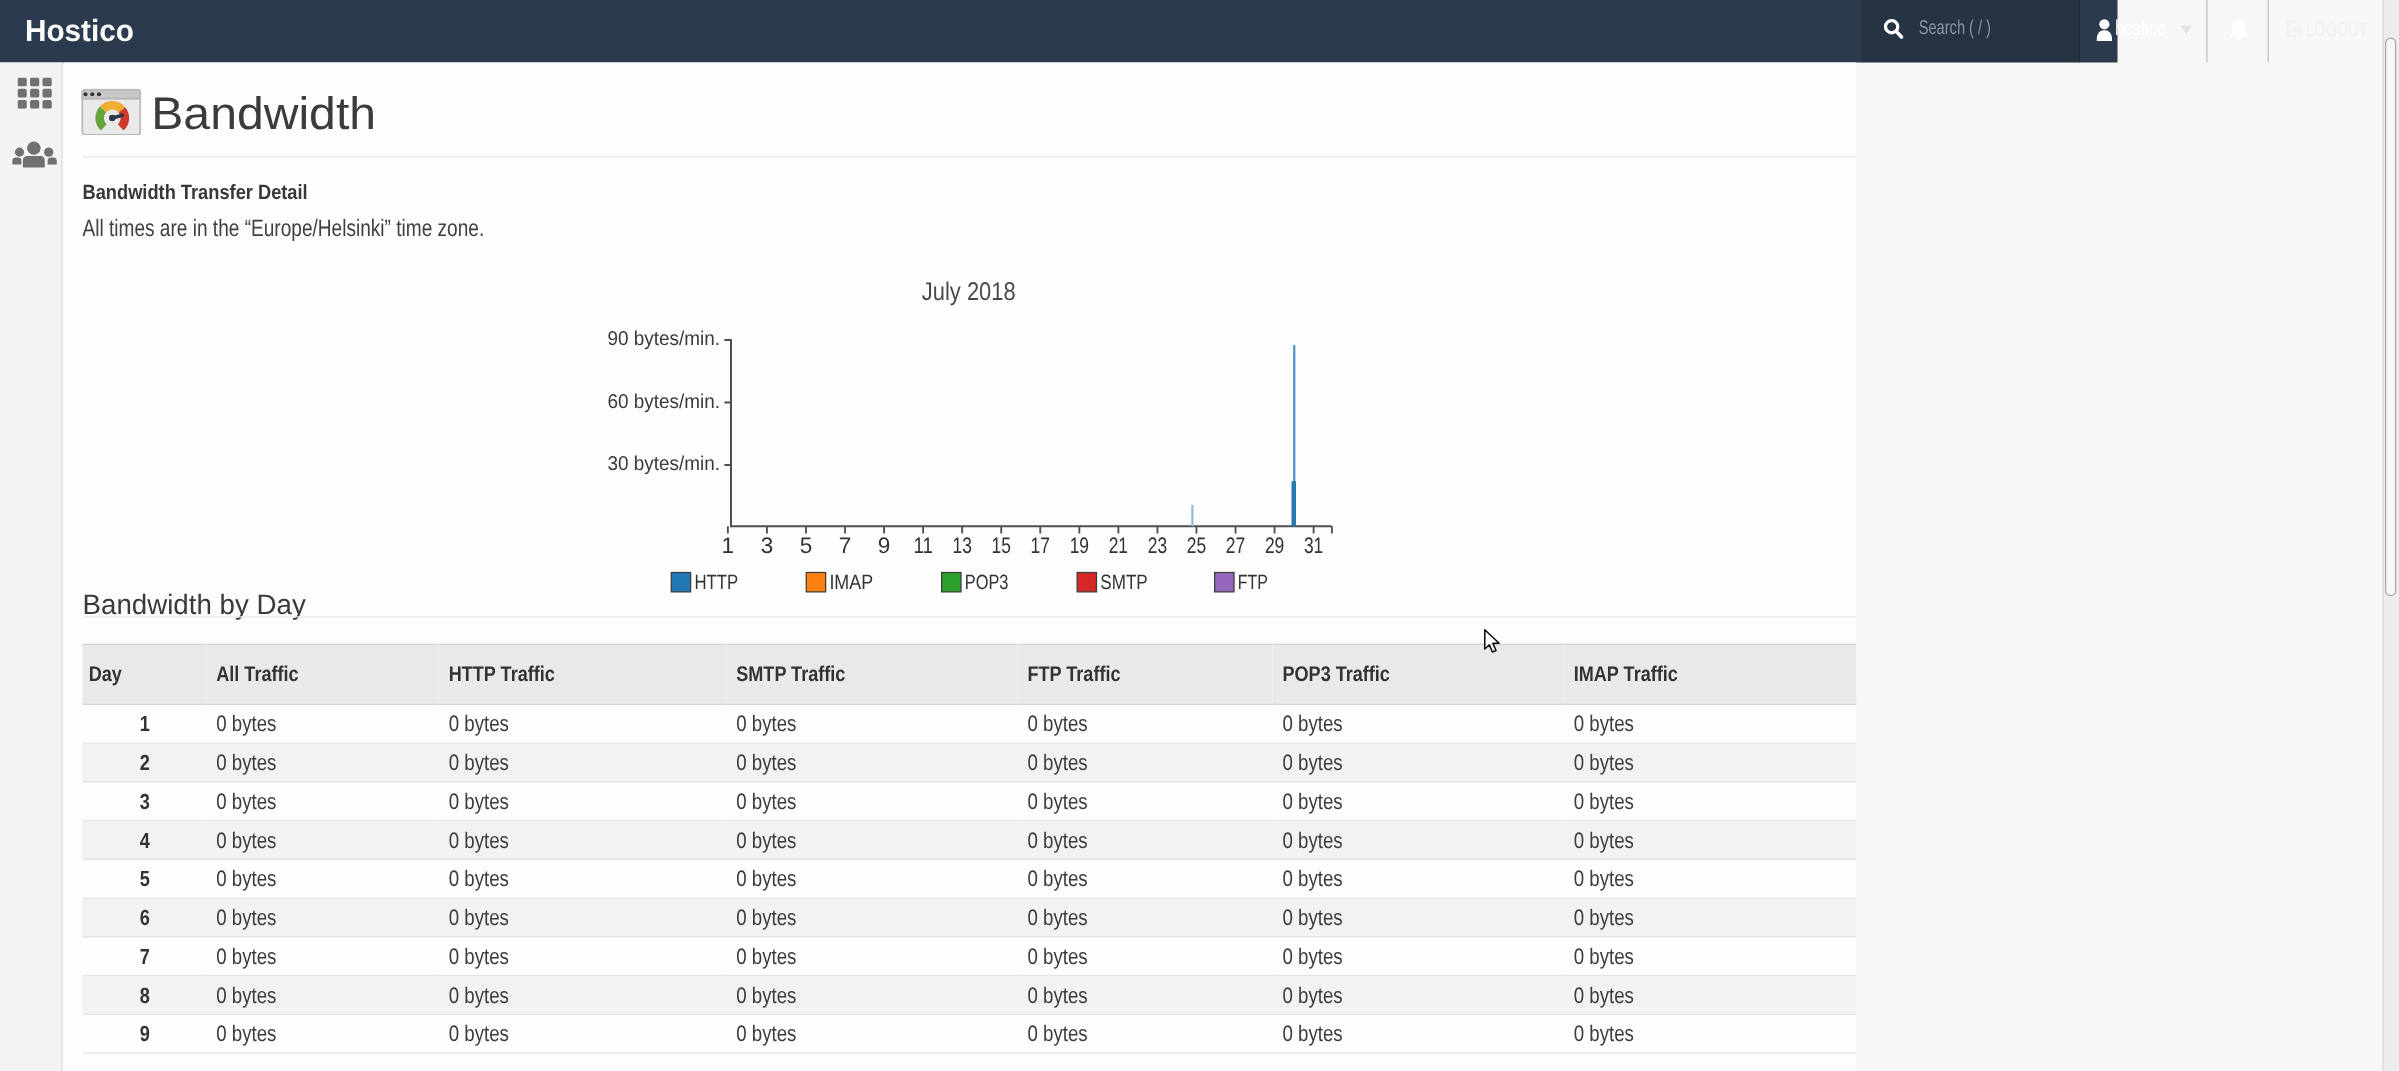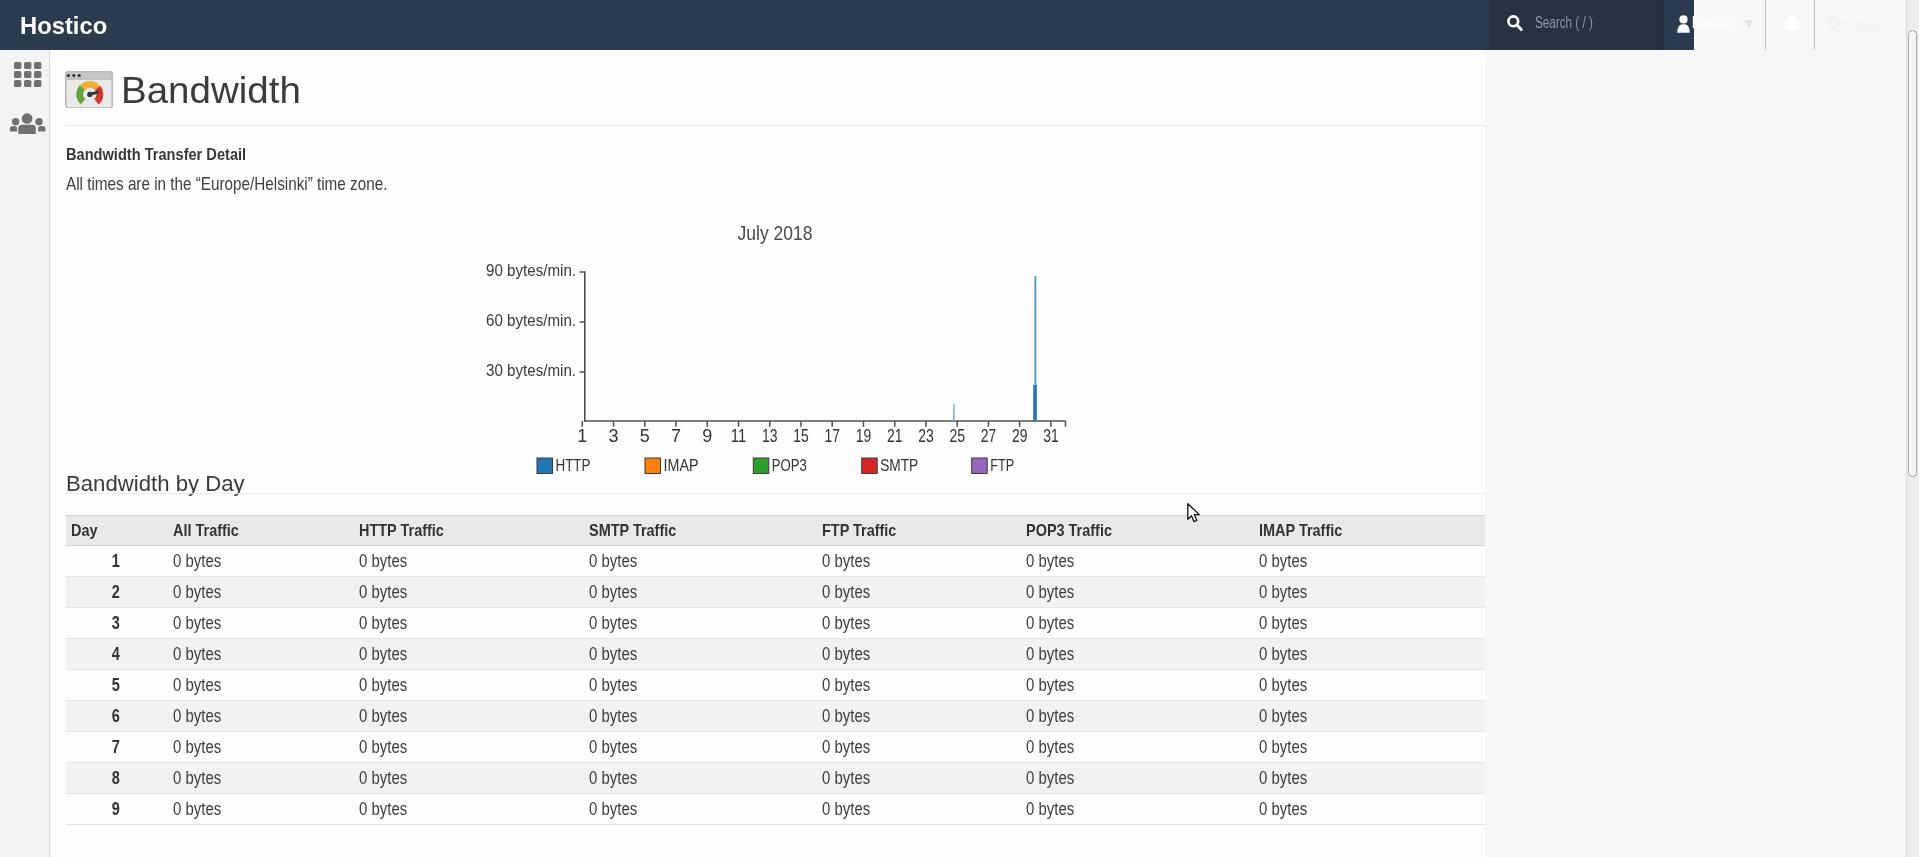--- a/index.html
+++ b/index.html
@@ -30,21 +30,21 @@
   #alltimes { position:absolute; left:66px; top:173px; font-size:19px; color:#404040;
               transform:scaleX(0.803); transform-origin:0 0; white-space:nowrap; }
   #bbd { position:absolute; left:66px; top:471px; font-size:22.5px; font-weight:400; color:#3a3a3a;
          transform:scaleX(0.985); transform-origin:0 0; white-space:nowrap; }
   #hr2 { position:absolute; left:66px; top:493px; width:1419px; height:1px; background:#eaeaea; }
 
   #tbl { position:absolute; left:66px; top:515px; width:1419px; border-collapse:collapse;
          font-size:18px; color:#3c3c3c; table-layout:fixed; }
   #tbl th, #tbl td { padding:0 8px; height:31px; font-weight:normal; text-align:left; overflow:visible; }
   #tbl thead tr { background:#e9e9e9; }
-  #tbl thead th { font-weight:bold; color:#333; font-size:17px; height:30px;
+  #tbl thead th { font-weight:bold; color:#333; font-size:17px; height:48px;
                   border-top:1px solid #d2d2d2; border-bottom:1px solid #d2d2d2; }
   #tbl tbody th { font-weight:bold; text-align:center; color:#333; font-size:17.5px; }
   #tbl tbody tr { border-bottom:1px solid #e4e4e4; }
   #tbl tbody tr.alt { background:#f2f2f2; }
   .cx  { display:inline-block; transform:scaleX(0.83); transform-origin:0 50%; white-space:nowrap; }
   .cxh { display:inline-block; transform:scaleX(0.85); transform-origin:0 50%; white-space:nowrap; }
   .cxc { display:inline-block; transform:scaleX(0.83); transform-origin:50% 50%; white-space:nowrap; }
 
   #sbtrack { position:absolute; left:1906px; top:0; width:13px; height:857px; background:#ececec; border-left:1px solid #dadada; }
   #sbthumb { position:absolute; left:1907.5px; top:30px; width:9px; height:447px; background:#f6f6f6; border:1px solid #a6a6a6; border-radius:5px; }

